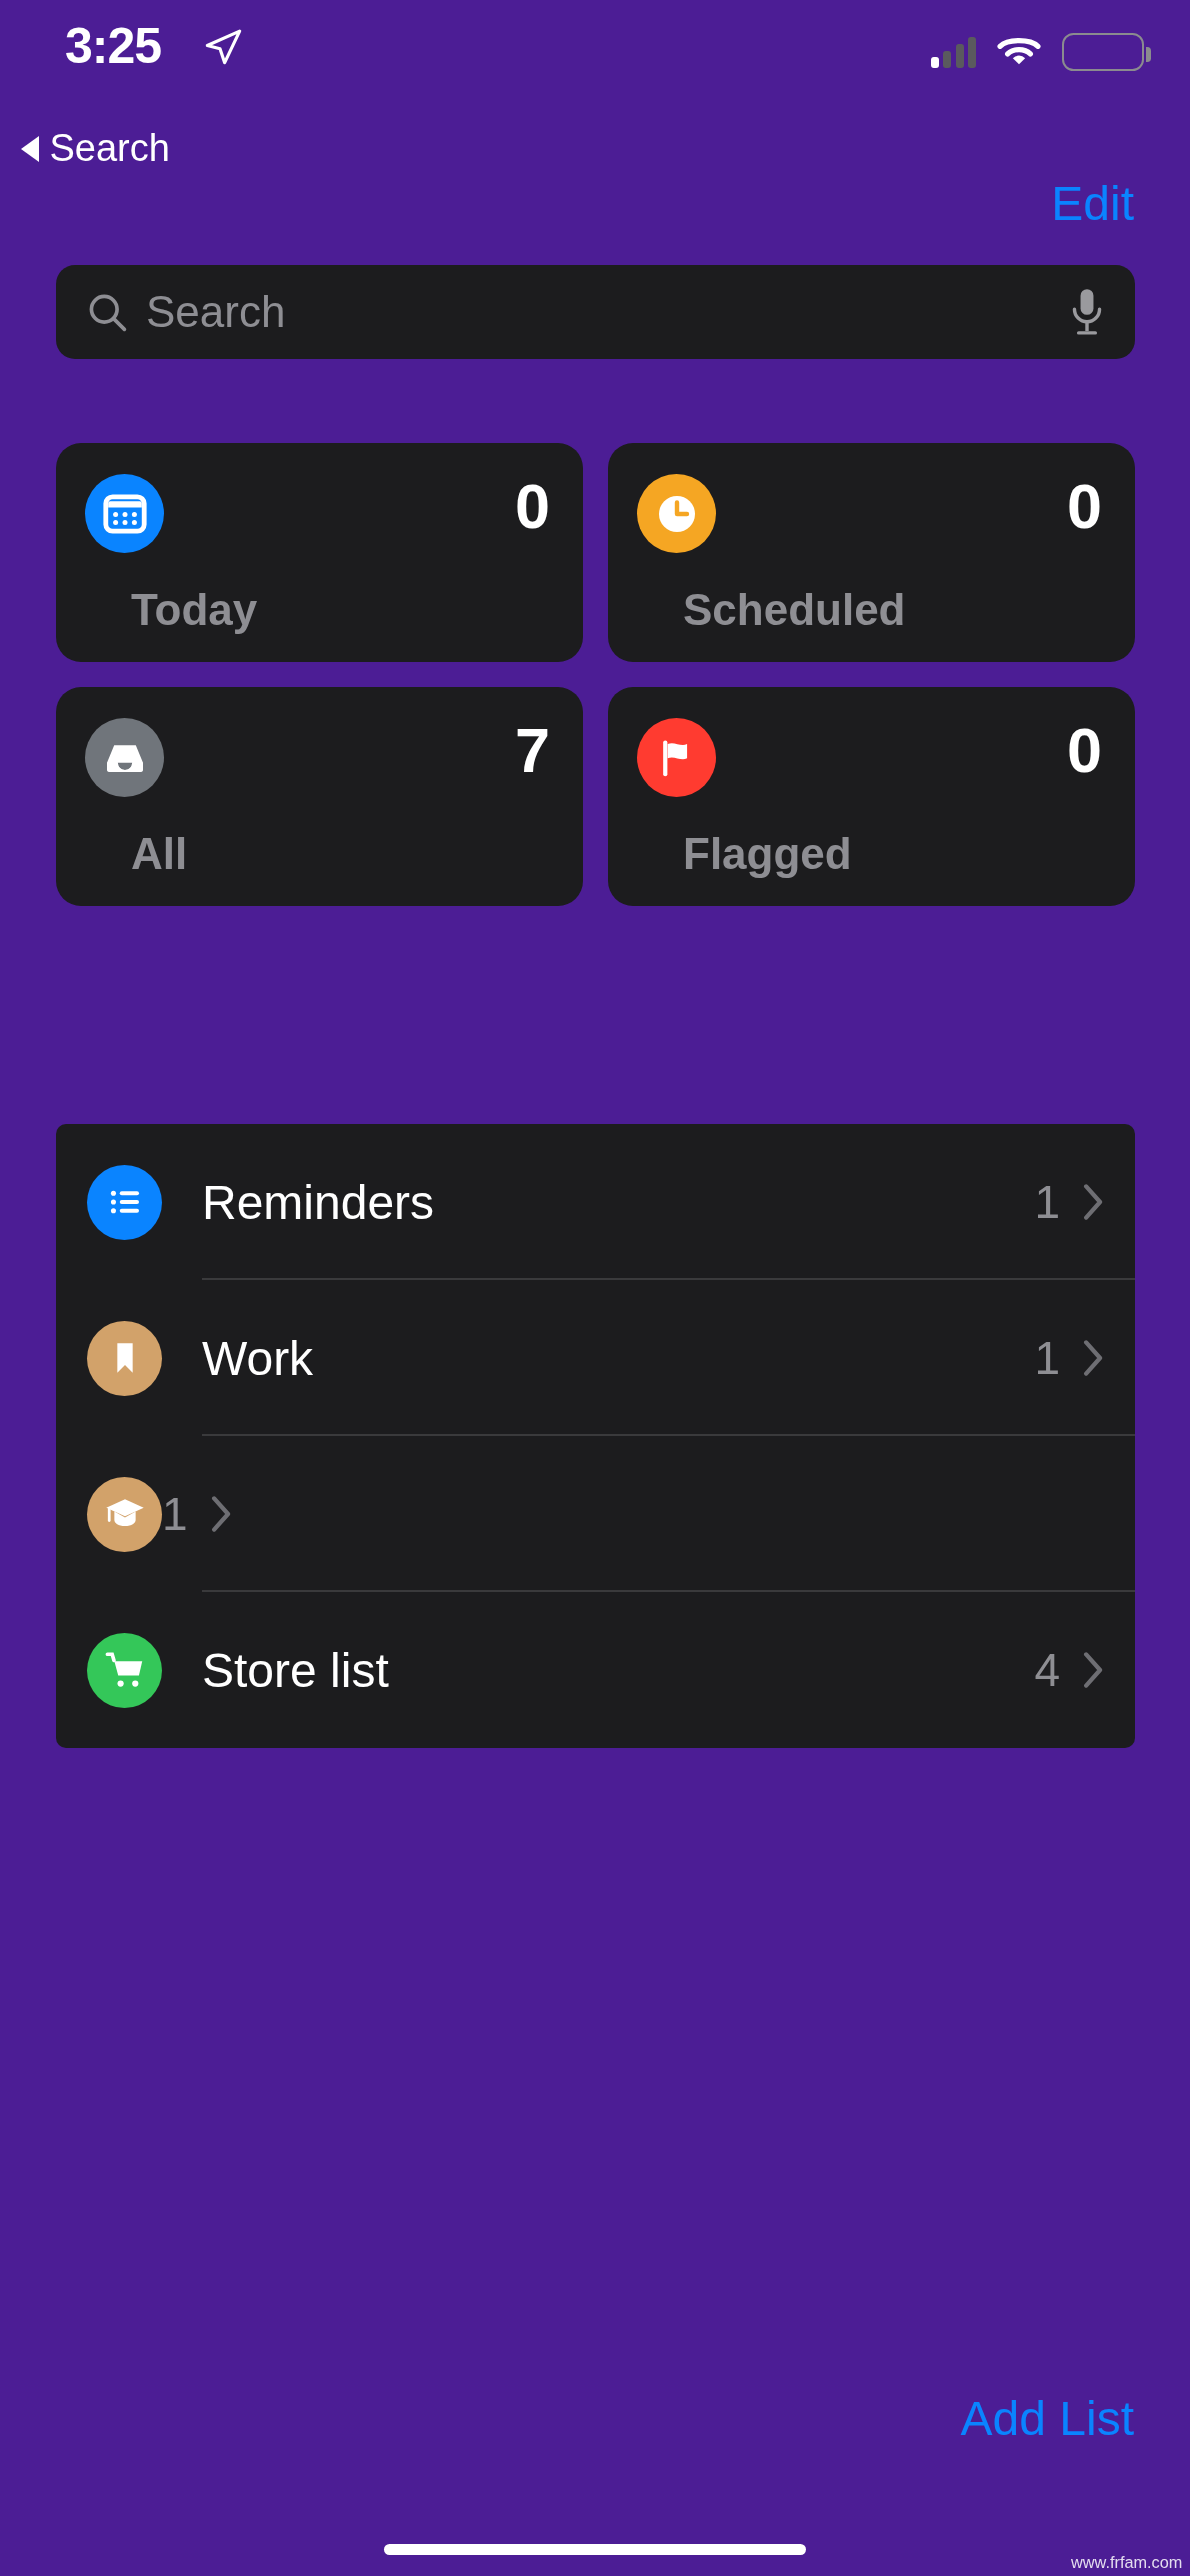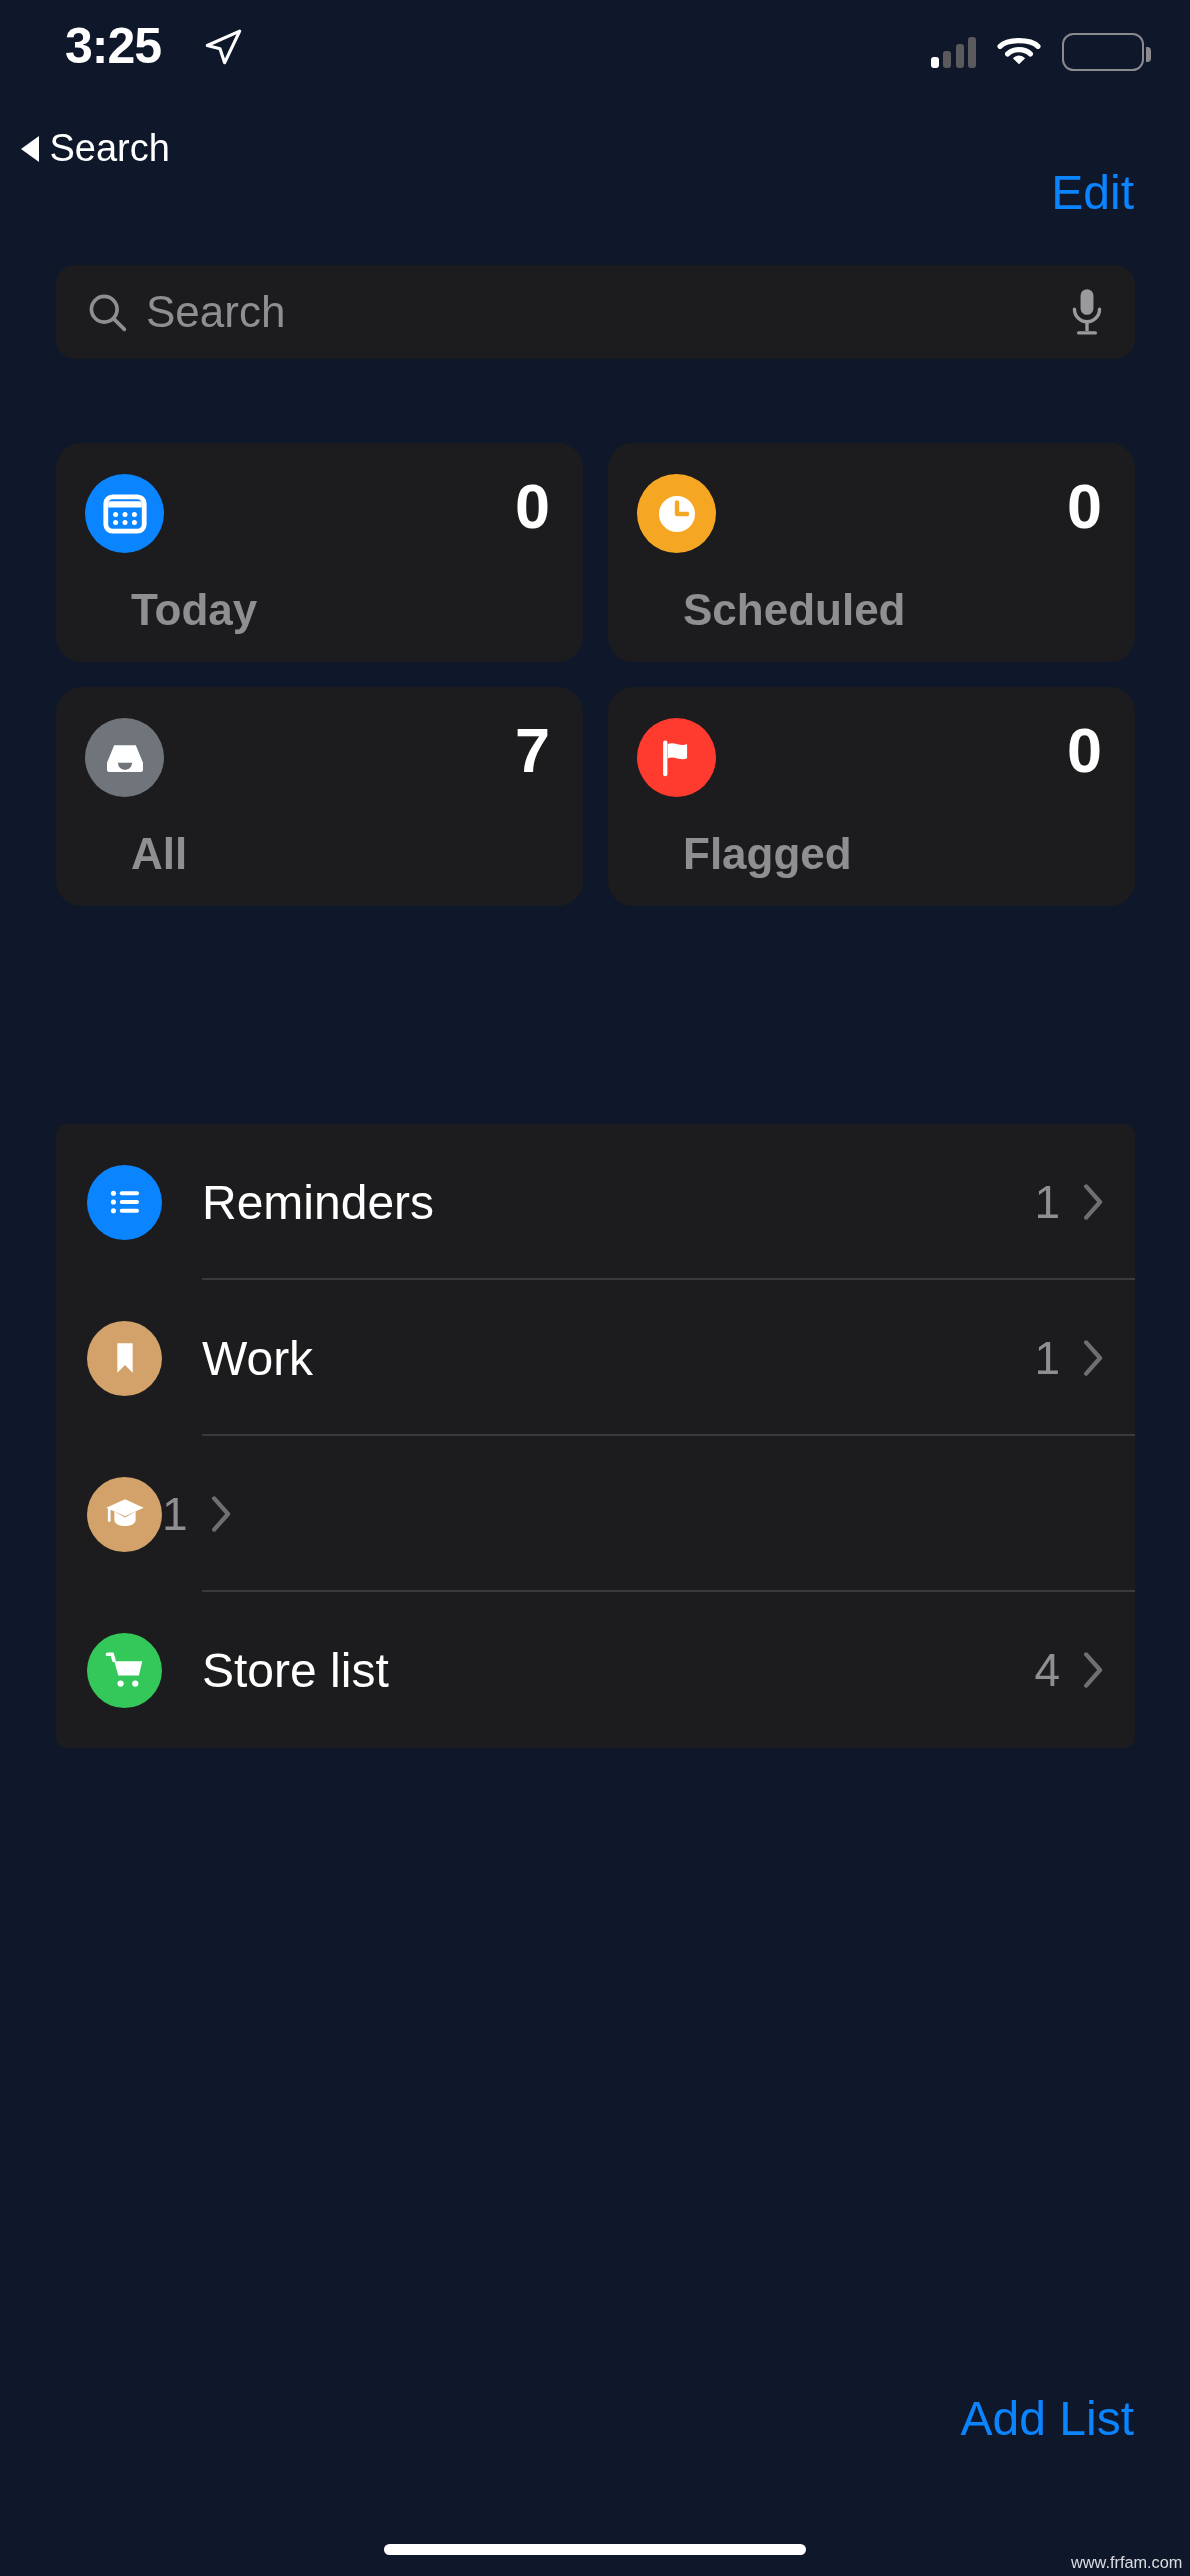--- a/index.html
+++ b/index.html
@@ -2,21 +2,21 @@
 <html><head>
 <meta charset="utf-8">
 <style>
   * { margin:0; padding:0; box-sizing:border-box; }
   html, body {
     width:1190px; height:2576px;
     background:#000;
     font-family:"Liberation Sans", sans-serif;
     overflow:hidden;
   }
-  .phone { position:relative; width:1190px; height:2576px; background:#0f172a; }
+  .phone { position:relative; width:1190px; height:2576px; background:#4c1d95; }
 
   
   .statusbar { position:absolute; top:0; left:0; width:1190px; height:115px; }
   .sb-time {
     position:absolute; left:65px; top:17px;
     font-size:50px; font-weight:700; color:#fff; letter-spacing:-1px;
   }
   .sb-loc { position:absolute; left:203px; top:27px; width:40px; height:40px; }
   .sb-right { position:absolute; right:46px; top:33px; display:flex; align-items:center; gap:19px; }
   .sig { display:flex; align-items:flex-end; gap:4.8px; height:31px; }
@@ -43,21 +43,21 @@
     color:#fff; font-size:38px;
   }
   .backnav .tri {
     width:0; height:0;
     border-top:13.4px solid transparent; border-bottom:13.4px solid transparent;
     border-right:18px solid #fff;
   }
 
   
   .edit-btn {
-    position:absolute; right:56px; top:165px;
+    position:absolute; right:56px; top:176px;
     color:#0A84FF; font-size:48px; font-weight:400;
   }
 
   
   .searchbar {
     position:absolute; left:56px; top:265px;
     width:1079px; height:94px;
     background:#1C1C1E; border-radius:19px;
     display:flex; align-items:center; padding:0 29px;
   }

